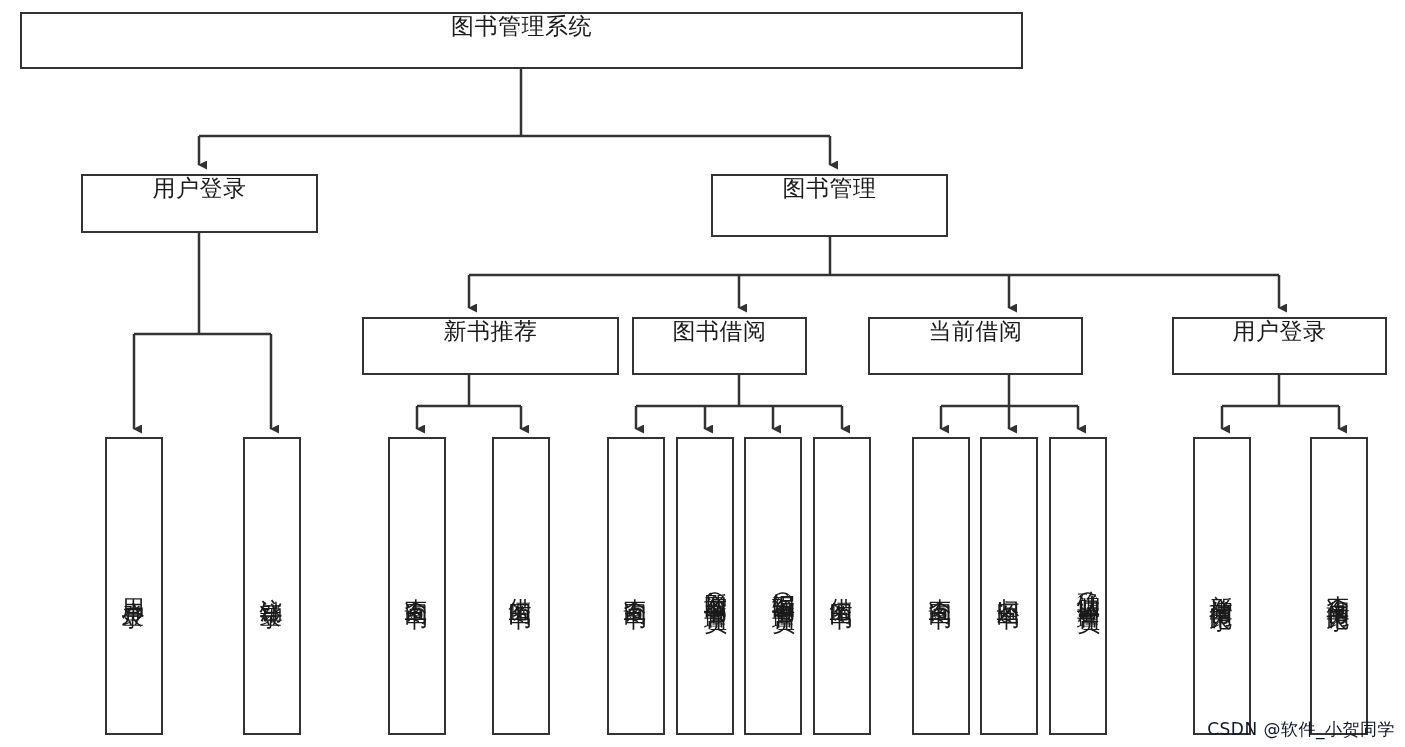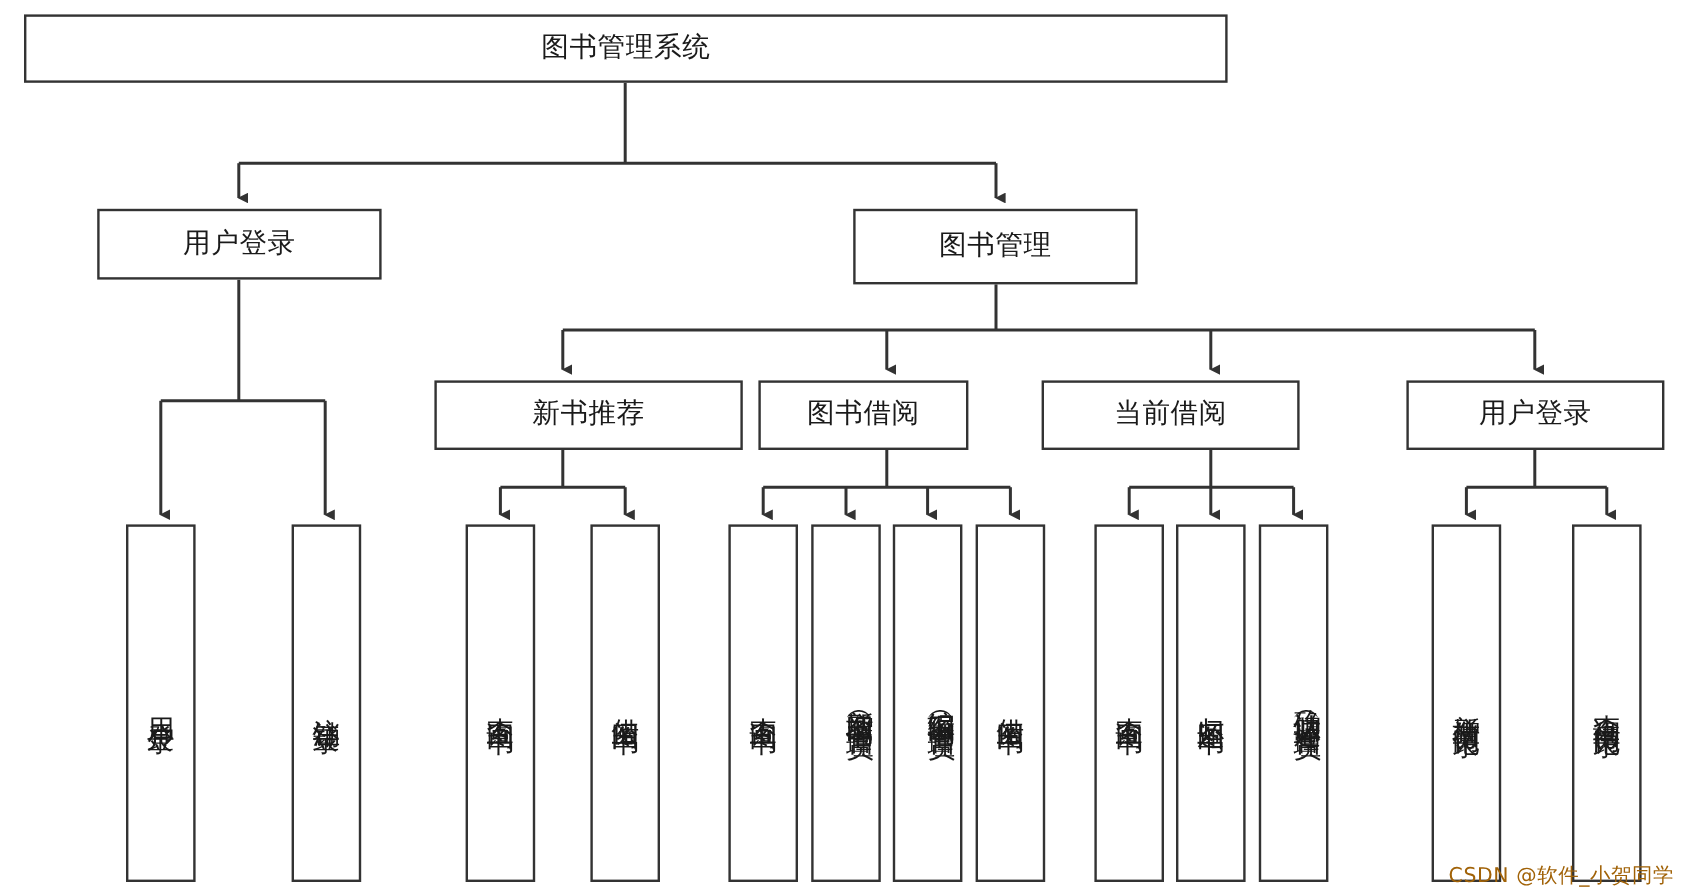--- a/index.html
+++ b/index.html
@@ -25,21 +25,20 @@
     width: 1405px;
     height: 747px;
     pointer-events: none;
   }
   .node {
     position: absolute;
     box-sizing: border-box;
     background: #ffffff;
     border: 2px solid #333333;
     display: flex;
-    align-items: center;
     justify-content: center;
     color: #1a1a1a;
   }
   .node.horizontal {
     font-size: 23px;
     line-height: 1.1;
     letter-spacing: 0.5px;
     white-space: nowrap;
   }
   .node.vertical {
@@ -53,21 +52,21 @@
     white-space: nowrap;
   }
   .node.vertical.centered {
     align-items: center;
   }
   .watermark {
     position: absolute;
     right: 10px;
     bottom: 6px;
     font-size: 17px;
-    color: #a16207;
+    color: #0f172a;
     letter-spacing: 0.5px;
     white-space: nowrap;
   }
 </style>
 </head>
 <body>
 
 <div id="diagram-root">
 
   <svg class="connectors" viewBox="0 0 1405 747" xmlns="http://www.w3.org/2000/svg">

